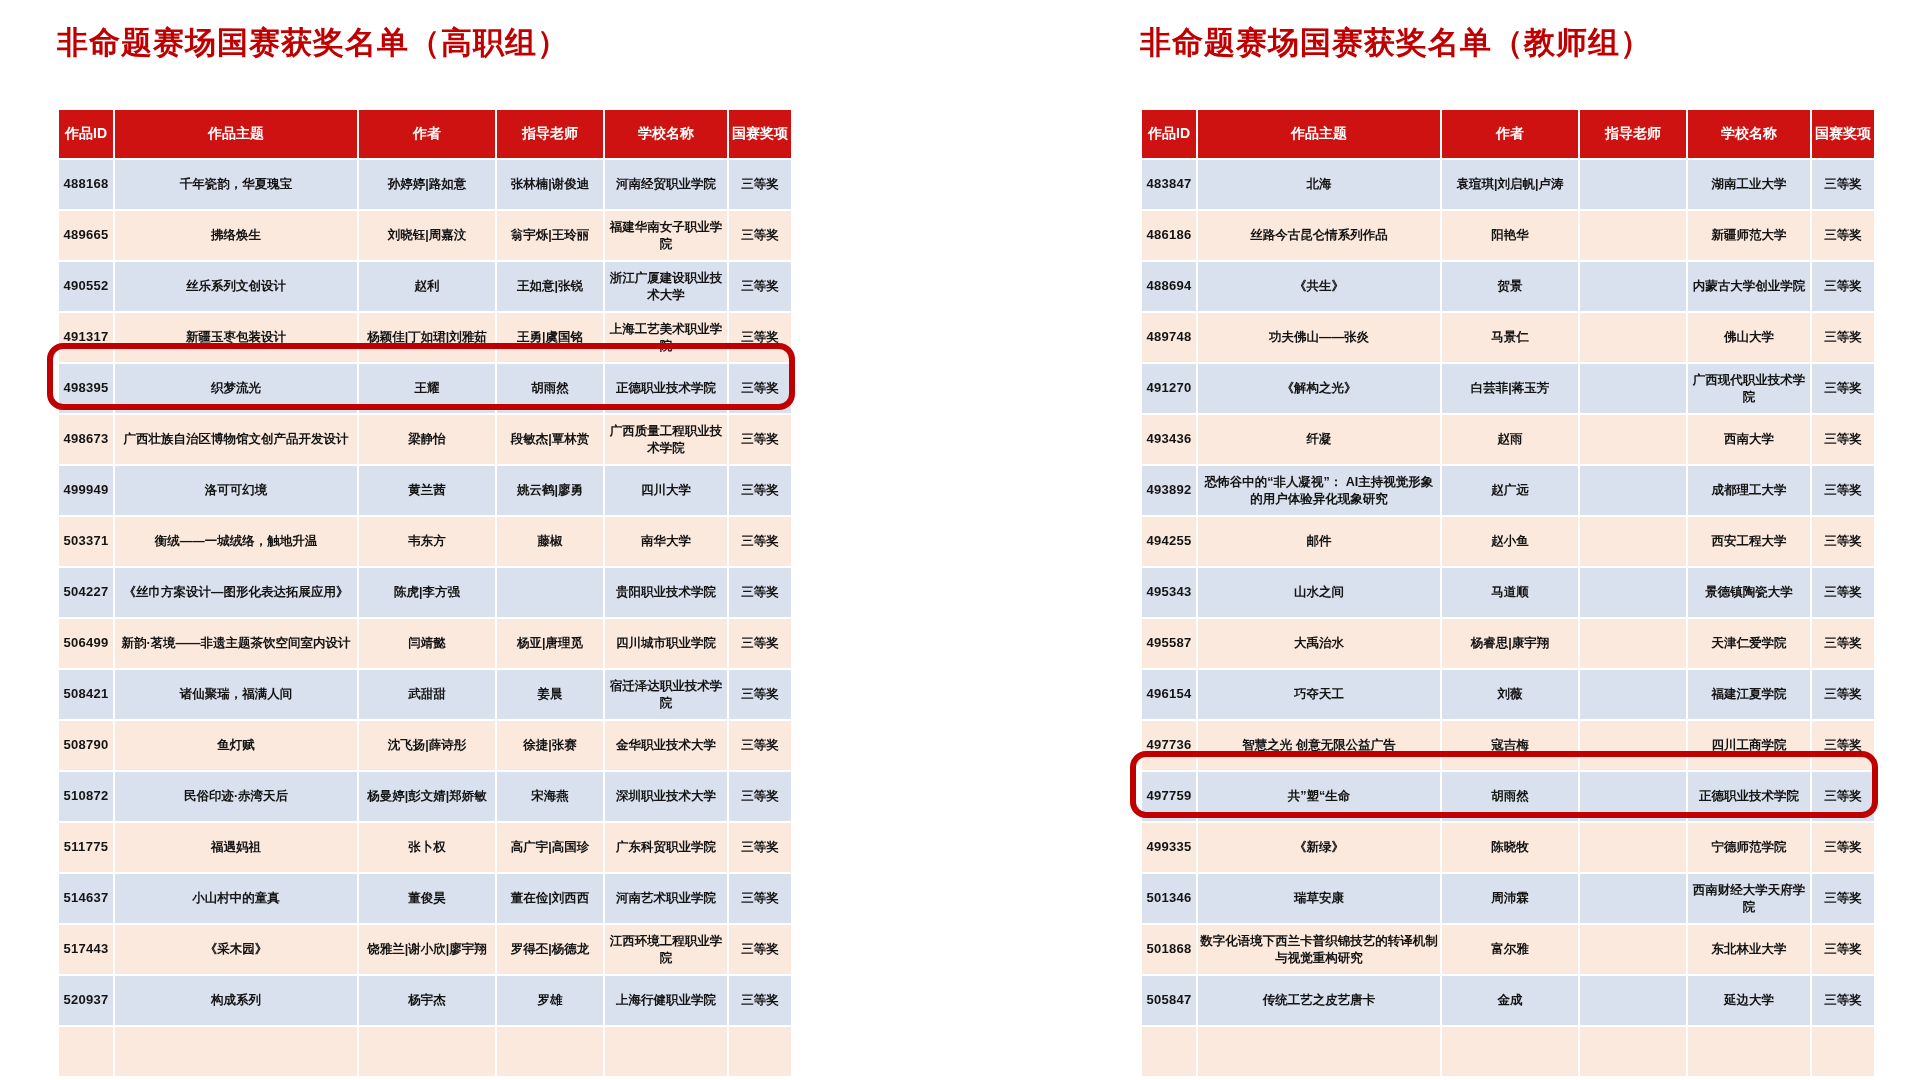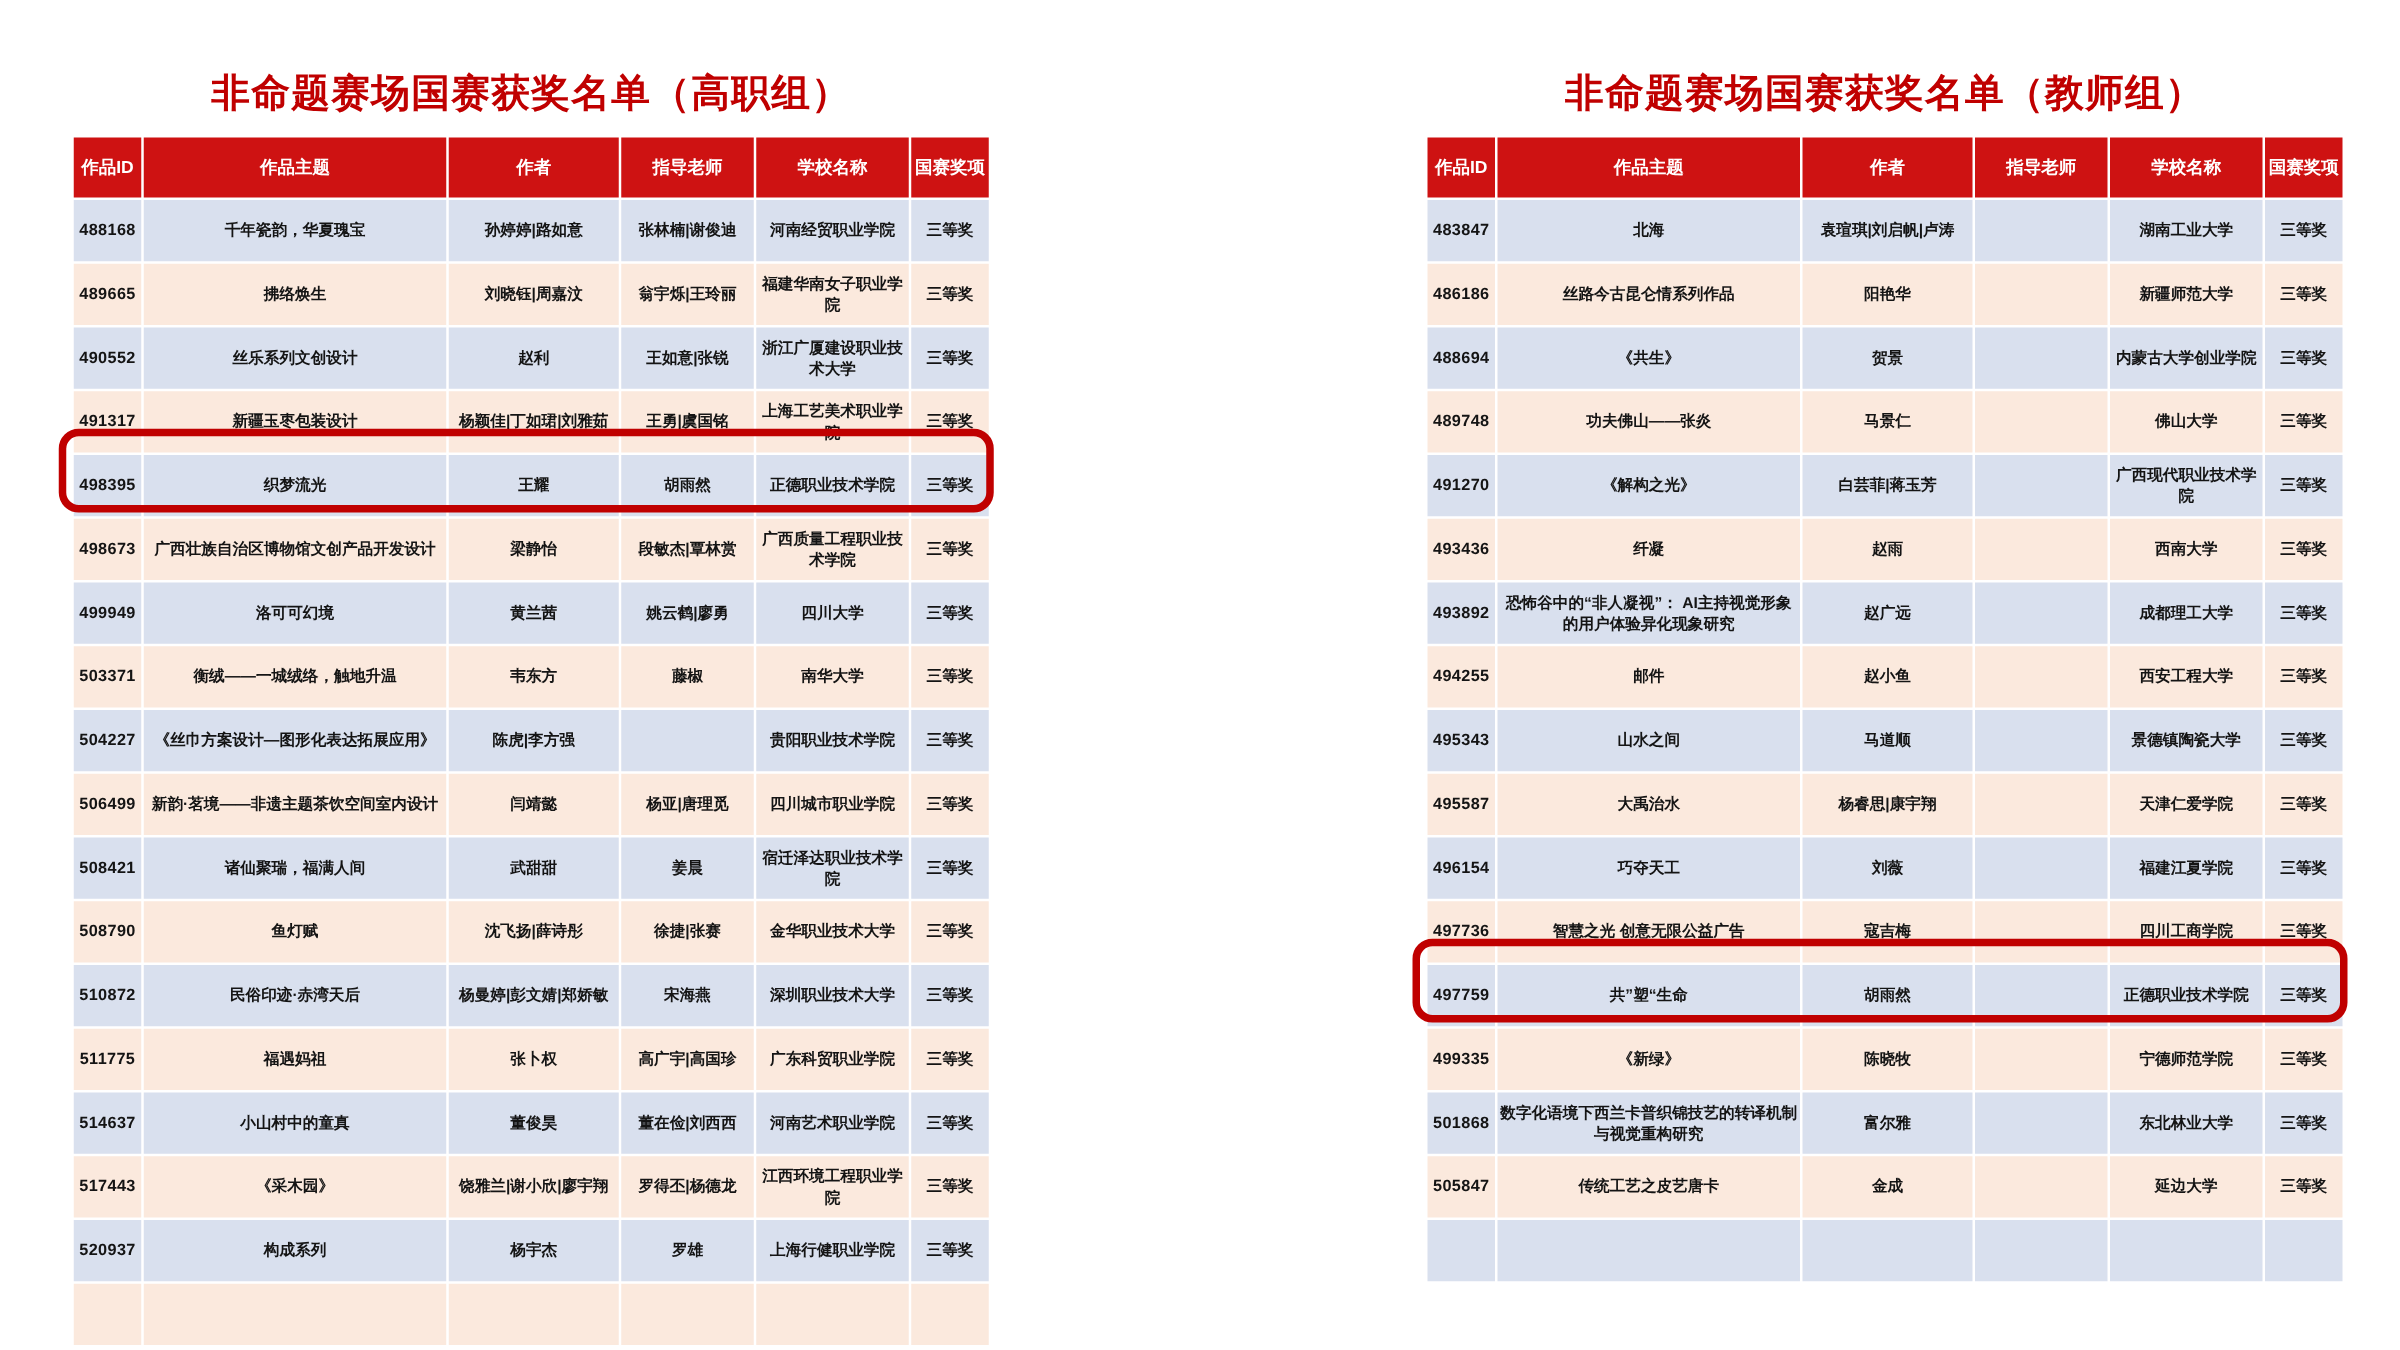--- a/index.html
+++ b/index.html
@@ -18,28 +18,26 @@
     height: 1080px;
   }
   .table-block.left  { left: 57px; }
   .table-block.right { left: 1140px; }
 
   .table-title {
     position: absolute;
     top: 22px;
     left: 0;
     width: 100%;
-    text-align: center;
     font-family: "DejaVu Serif", "Liberation Serif", serif;
     font-weight: 700;
     font-size: 31px;
     color: #c00000;
     letter-spacing: 1px;
     white-space: nowrap;
-    margin-top: 32px;
   }
 
   table.award-table {
     position: absolute;
     top: 108px;
     left: 0;
     border-collapse: separate;
     border-spacing: 2px;
     table-layout: fixed;
     width: 736px;
@@ -382,20 +380,28 @@
         </tr>
         <tr>
           <td class="id-cell">499335</td>
           <td>《新绿》</td>
           <td>陈晓牧</td>
           <td></td>
           <td>宁德师范学院</td>
           <td>三等奖</td>
         </tr>
         <tr>
+          <td class="id-cell">501346</td>
+          <td>瑞草安康</td>
+          <td>周沛霖</td>
+          <td></td>
+          <td>西南财经大学天府学院</td>
+          <td>三等奖</td>
+        </tr>
+        <tr>
           <td class="id-cell">501868</td>
           <td>数字化语境下西兰卡普织锦技艺的转译机制与视觉重构研究</td>
           <td>富尔雅</td>
           <td></td>
           <td>东北林业大学</td>
           <td>三等奖</td>
         </tr>
         <tr>
           <td class="id-cell">505847</td>
           <td>传统工艺之皮艺唐卡</td>

